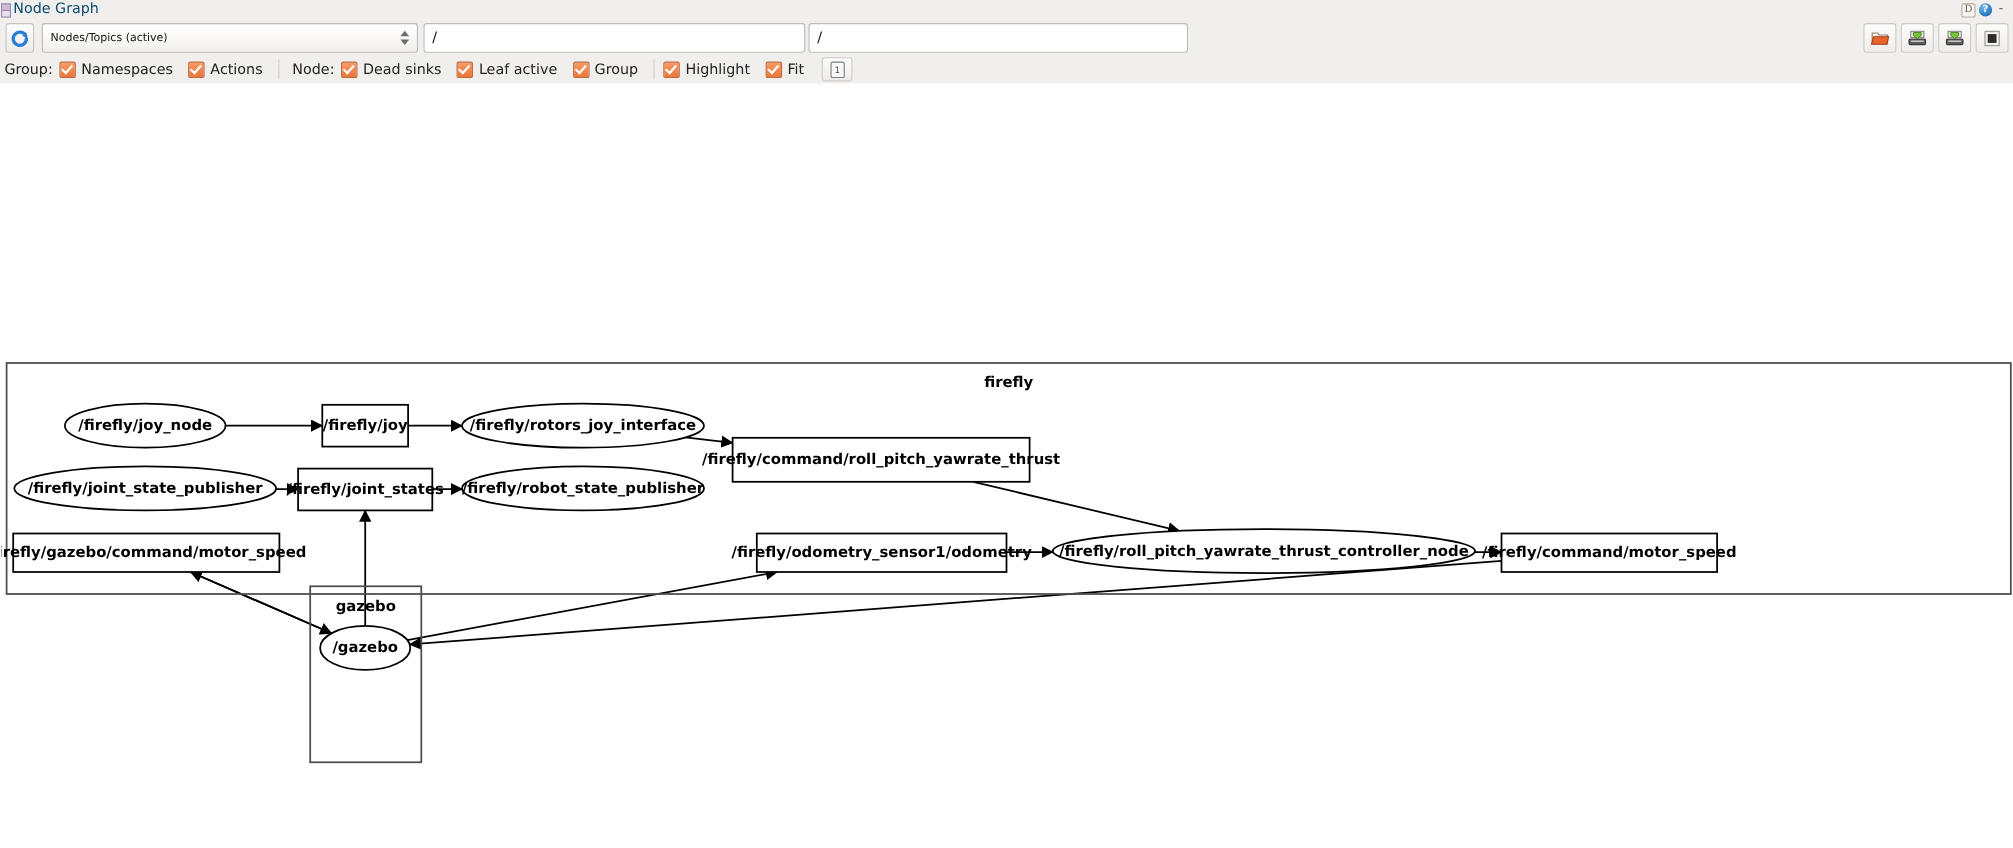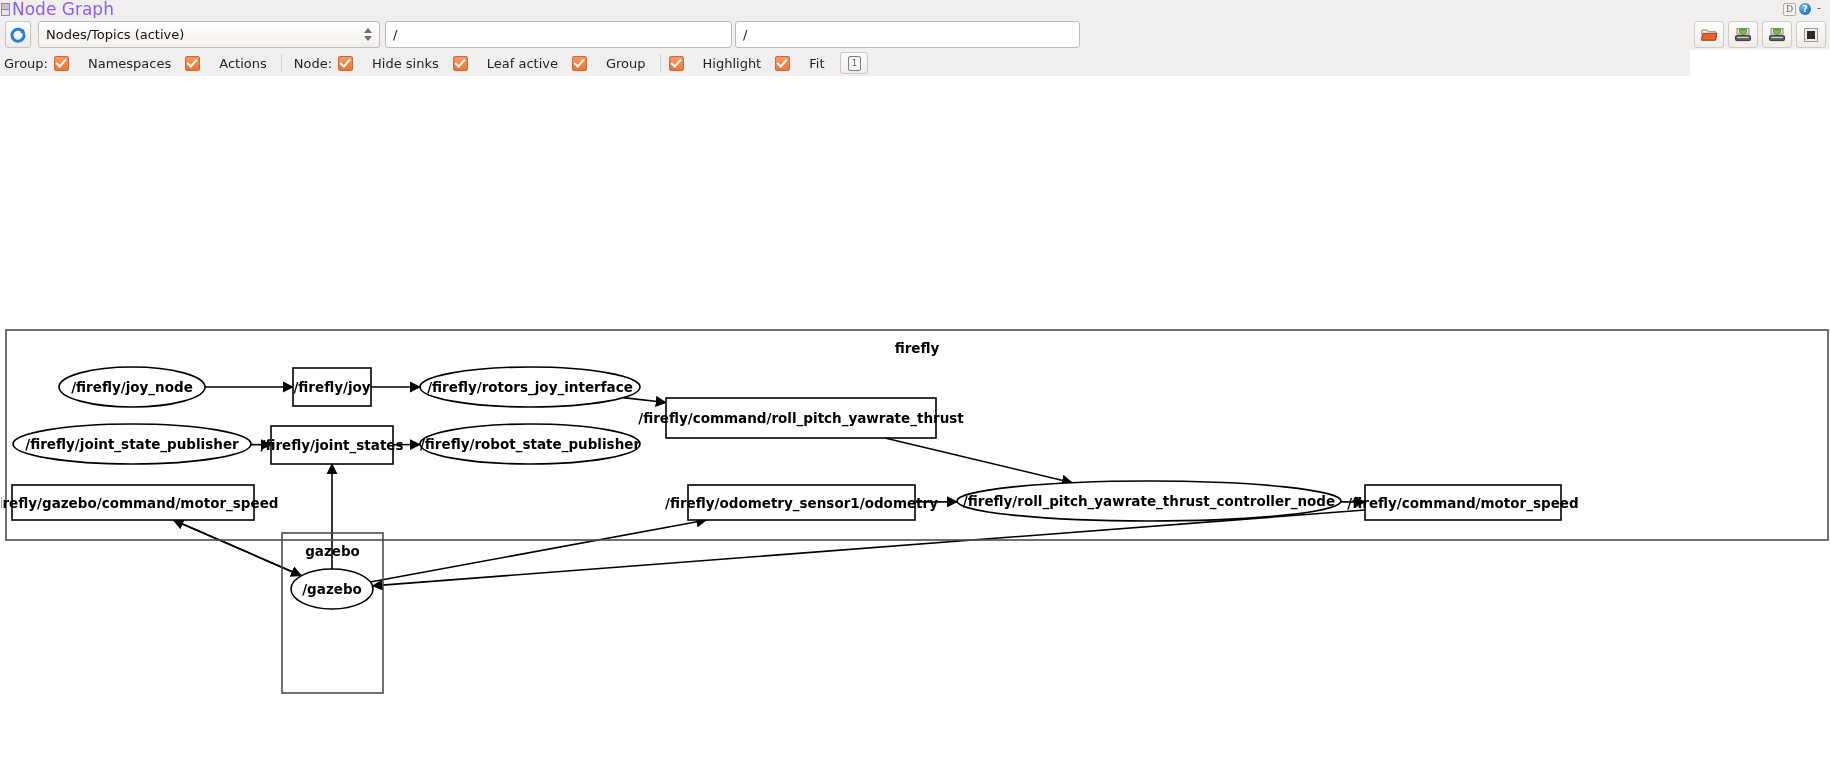--- a/index.html
+++ b/index.html
@@ -32,21 +32,21 @@
     content: ""; position: absolute; left: 0; top: 0;
     width: 7px; height: 5px;
     border: 1px solid #9a88ac; background: #cbbfd6;
   }
   .dock-icon::after {
     content: ""; position: absolute; left: 0; top: 6px;
     width: 7px; height: 5px;
     border: 1px solid #9a88ac; background: #e8e2ee;
   }
   #title-text {
-    font-size: 17px; color: #8b5cf6; line-height: 18px;
+    font-size: 13px; color: #0c4a6e; line-height: 18px;
     white-space: nowrap;
   }
   #titlebar-right {
     position: absolute; right: 6px; top: 0; height: 18px;
     display: flex; align-items: center; gap: 3px;
   }
   .tb-float {
     width: 11px; height: 11px; line-height: 11px;
     font-size: 9px; text-align: center;
     border: 1px solid #b9ab9c; border-radius: 2px;
@@ -82,21 +82,21 @@
   .refresh-glyph svg { display: block; }
 
   #mode-select {
     position: absolute; left: 38px; top: 3px;
     width: 340px; height: 25px;
     border: 1px solid #bfbbb7; border-radius: 3px;
     background: linear-gradient(#ffffff, #f2f0ee);
     display: flex; align-items: center;
   }
   #mode-select-label {
-    padding-left: 7px; font-size: 13px; color: #111; flex: 1;
+    padding-left: 7px; font-size: 10px; color: #111; flex: 1;
     white-space: nowrap; overflow: hidden;
   }
   .spin-arrows {
     width: 16px; height: 23px; position: relative; margin-right: 3px;
     flex: 0 0 auto;
   }
   .spin-arrows::before, .spin-arrows::after {
     content: ""; position: absolute; left: 4px;
     border-left: 4px solid transparent; border-right: 4px solid transparent;
   }
@@ -123,28 +123,28 @@
   .tool-btn {
     width: 28px; height: 25px;
     border: 1px solid #cfcbc7; border-radius: 3px;
     background: linear-gradient(#fcfcfc, #efedea);
     display: flex; align-items: center; justify-content: center;
   }
   .tool-btn svg { display: block; }
 
   
   #filterbar {
-    position: absolute; left: 0; top: 50px; width: 1690px; height: 26px;
+    position: absolute; left: 0; top: 50px; width: 1830px; height: 26px;
     background: #f0efee;
     display: flex; align-items: center;
     font-size: 13px; color: #222;
   }
   .fb-label { margin-left: 4px; margin-right: 6px; white-space: nowrap; }
   .fb-item {
-    display: flex; align-items: center; gap: 19px;
+    display: flex; align-items: center; gap: 5px;
     margin-right: 14px; white-space: nowrap;
   }
   .chk {
     width: 13px; height: 13px; flex: 0 0 auto;
     border: 1px solid #c26a3c; border-radius: 2px;
     background: linear-gradient(#f79a63, #e9763a);
     position: relative;
   }
   .chk::after {
     content: ""; position: absolute; left: 3px; top: 0px;
@@ -276,21 +276,21 @@
     <span class="chk"></span>
     <span>Actions</span>
   </span>
 
   <span class="fb-sep"></span>
 
   <span class="fb-label">Node:</span>
 
   <span class="fb-item">
     <span class="chk"></span>
-    <span>Hide sinks</span>
+    <span>Dead sinks</span>
   </span>
 
   <span class="fb-item">
     <span class="chk"></span>
     <span>Leaf active</span>
   </span>
 
   <span class="fb-item">
     <span class="chk"></span>
     <span>Group</span>

